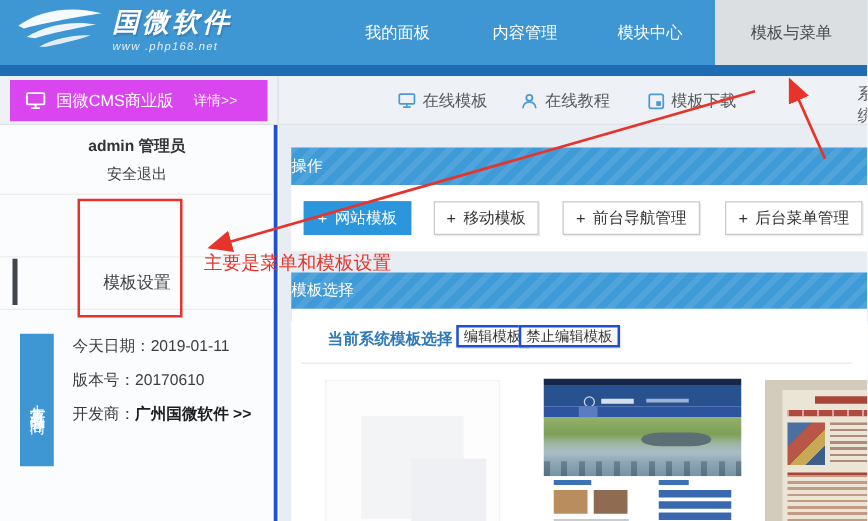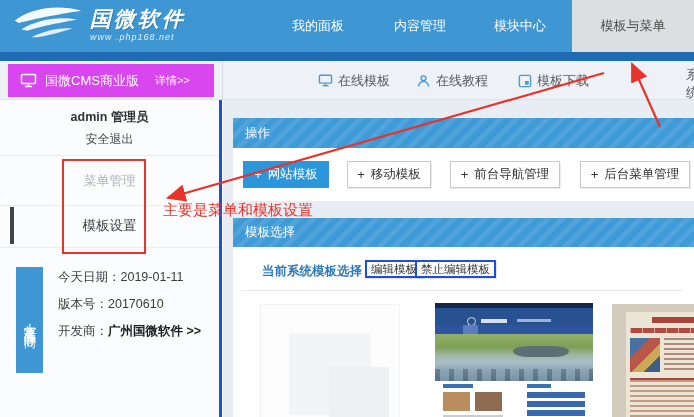--- a/index.html
+++ b/index.html
@@ -43,21 +43,21 @@
   .brand-banner{position:absolute;left:16px;top:167px;width:27px;height:106px;background:#3e96d3;
         color:#fff;writing-mode:vertical-rl;text-orientation:upright;display:flex;align-items:center;justify-content:center;
         font-size:12.5px;letter-spacing:2px;line-height:27px;}
   .info-block{position:absolute;left:58px;top:169px;}
   .info-row{font-size:12.5px;color:#3c3c3c;line-height:16px;margin-bottom:11px;white-space:nowrap;}
   .info-strong{font-weight:bold;color:#1e1e1e;cursor:pointer;}
   
   .content{position:absolute;left:223px;top:100px;right:0;bottom:0;background:#e8edf3;}
   .panel-header{position:absolute;left:10px;right:0;height:30px;background:#3f9ad8;
      background-image:repeating-linear-gradient(135deg,rgba(255,255,255,.09) 0 5px,rgba(255,255,255,0) 5px 11px);
-     color:#fff;font-size:12.5px;line-height:30px;padding-left:12px;box-sizing:border-box;}
+     color:#fff;font-size:12.5px;line-height:30px;box-sizing:border-box;}
   .ph-op{top:18px;} .ph-tpl{top:118px;height:39px;line-height:29px;}
   .panel-body{position:absolute;left:10px;right:0;background:#fff;}
   .pb-op{top:48px;height:53px;}
   .pb-tpl{top:147px;bottom:0;overflow:hidden;}
   .op-btn{position:absolute;top:13px;height:27px;box-sizing:border-box;font-size:12.5px;
      display:flex;align-items:center;justify-content:center;gap:6px;cursor:pointer;
      background:#fff;border:1px solid #c6cacd;color:#333;box-shadow:1px 1px 0 rgba(0,0,0,.08);}
   .op-btn .plus{font-size:13px;}
   .op-btn-primary{background:#2b96dc;border:1px solid #2b96dc;color:#fff;box-shadow:none;}
   .ob-0{left:10px;width:86px;} .ob-1{left:114px;width:84px;} .ob-2{left:217px;width:110px;} .ob-3{left:347px;width:110px;}
@@ -179,21 +179,20 @@
 
   <aside class="sidebar">
     <div class="user-block">
       <div class="user-line">
         <span>admin</span>
         <span>管理员</span>
       </div>
       <div class="logout">安全退出</div>
     </div>
     <div class="side-div sd1"></div>
-    <div class="menu-item mi-0">菜单管理</div>
     <div class="side-div sd2"></div>
     <div class="menu-item mi-1">模板设置</div>
     <div class="menu-indicator"></div>
     <div class="side-div sd3"></div>
     <div class="brand-banner">十年著名品牌商</div>
     <div class="info-block">
       <div class="info-row"><span>今天日期：</span><span>2019-01-11</span></div>
       <div class="info-row"><span>版本号：</span><span>20170610</span></div>
       <div class="info-row"><span>开发商：</span><span class="info-strong">广州国微软件 &gt;&gt;</span></div>
     </div>

